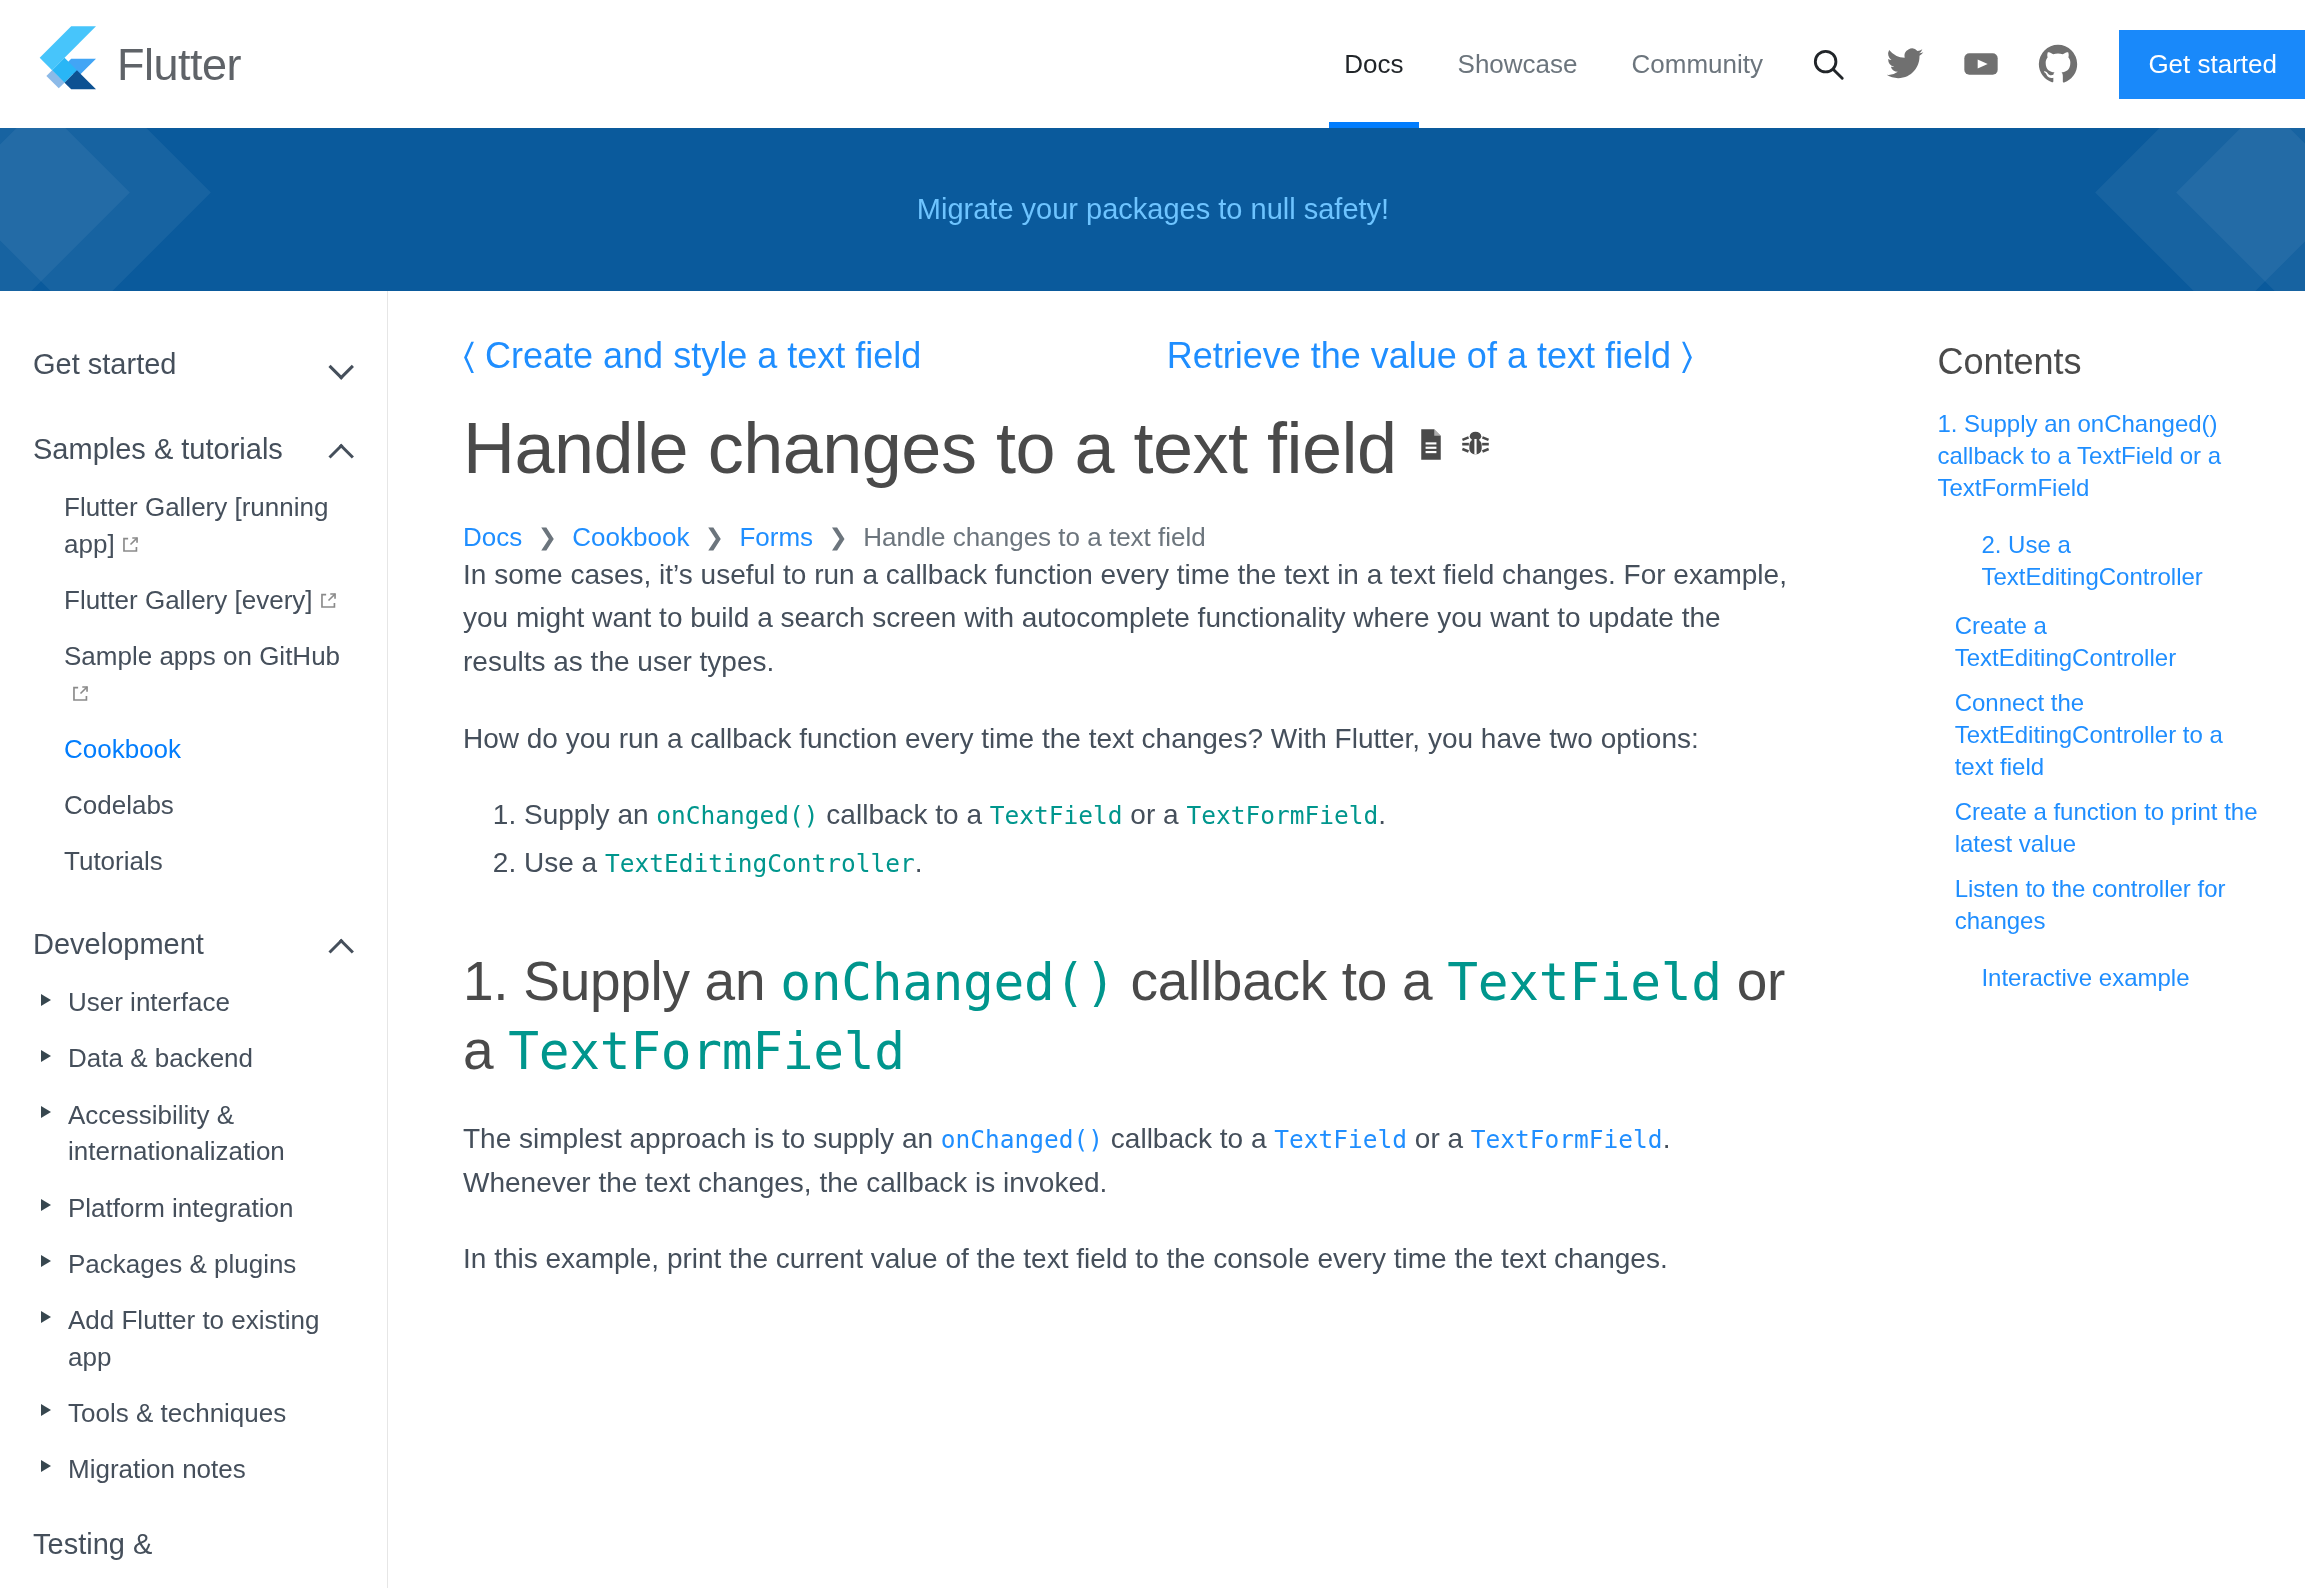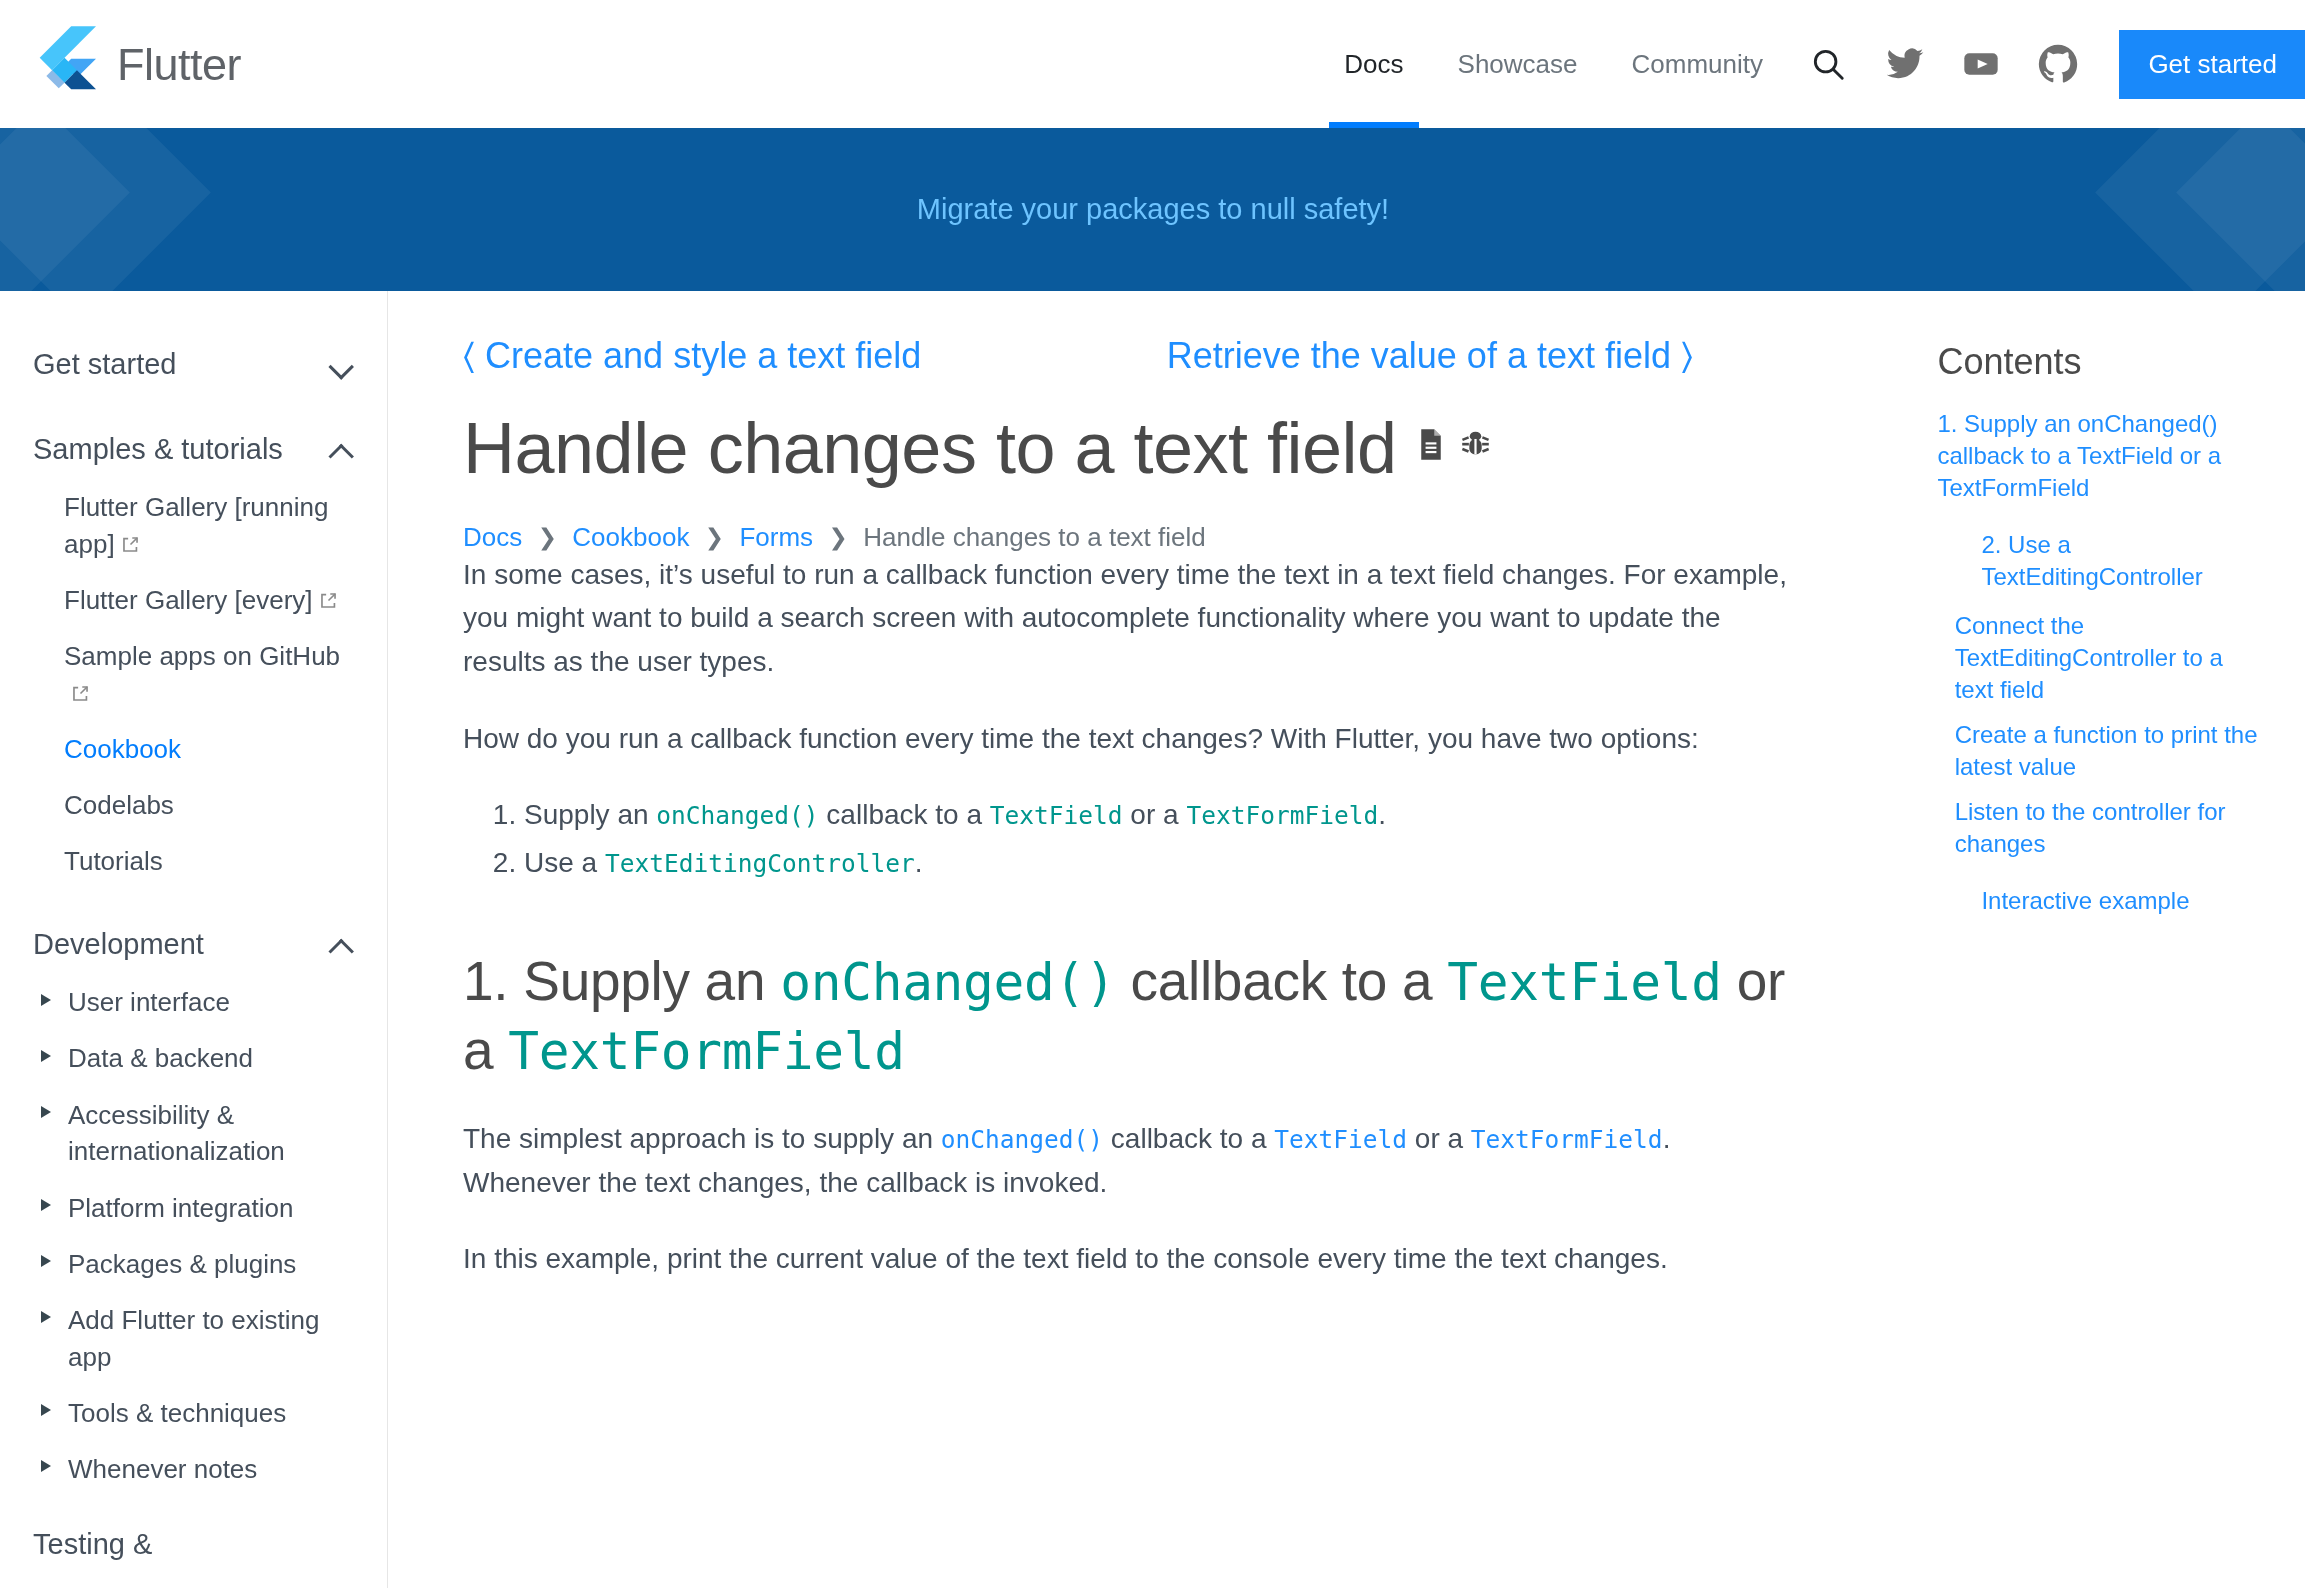--- a/index.html
+++ b/index.html
@@ -362,21 +362,21 @@
       <span class="chevron up"></span>
     </a>
 
     <a class="sb-item collapsible" href="#"><span class="tri"></span><span>User interface</span></a>
     <a class="sb-item collapsible" href="#"><span class="tri"></span><span>Data &amp; backend</span></a>
     <a class="sb-item collapsible" href="#"><span class="tri"></span><span>Accessibility &amp; internationalization</span></a>
     <a class="sb-item collapsible" href="#"><span class="tri"></span><span>Platform integration</span></a>
     <a class="sb-item collapsible" href="#"><span class="tri"></span><span>Packages &amp; plugins</span></a>
     <a class="sb-item collapsible" href="#"><span class="tri"></span><span>Add Flutter to existing app</span></a>
     <a class="sb-item collapsible" href="#"><span class="tri"></span><span>Tools &amp; techniques</span></a>
-    <a class="sb-item collapsible" href="#"><span class="tri"></span><span>Whenever notes</span></a>
+    <a class="sb-item collapsible" href="#"><span class="tri"></span><span>Migration notes</span></a>
 
     <div style="height:17.3px"></div>
 
     <a class="sb-section" href="#">
       <span class="lbl">Testing &amp;</span>
     </a>
   </nav>
 
   <main class="main">
 
@@ -434,19 +434,20 @@
     <h2 class="sec"><span>1. Supply an </span><code class="t">onChanged()</code><span> callback to a </span><code class="t">TextField</code><span> or a </span><code class="t">TextFormField</code></h2>
 
     <p class="body"><span>The simplest approach is to supply an </span><code class="b">onChanged()</code><span> callback to a </span><code class="b">TextField</code><span> or a </span><code class="b">TextFormField</code><span>. Whenever the text changes, the callback is invoked.</span></p>
     <p class="body">In this example, print the current value of the text field to the console every time the text changes.</p>
   </main>
 
   <aside class="toc">
     <h3>Contents</h3>
     <a href="#">1. Supply an onChanged() callback to a TextField or a TextFormField</a>
     <a href="#" class="spaced">2. Use a TextEditingController</a>
+    <a href="#" class="sub">Create a TextEditingController</a>
     <a href="#" class="sub">Connect the TextEditingController to a text field</a>
     <a href="#" class="sub">Create a function to print the latest value</a>
     <a href="#" class="sub">Listen to the controller for changes</a>
     <a href="#" class="spaced">Interactive example</a>
   </aside>
 </div>
 
 
 </body></html>

